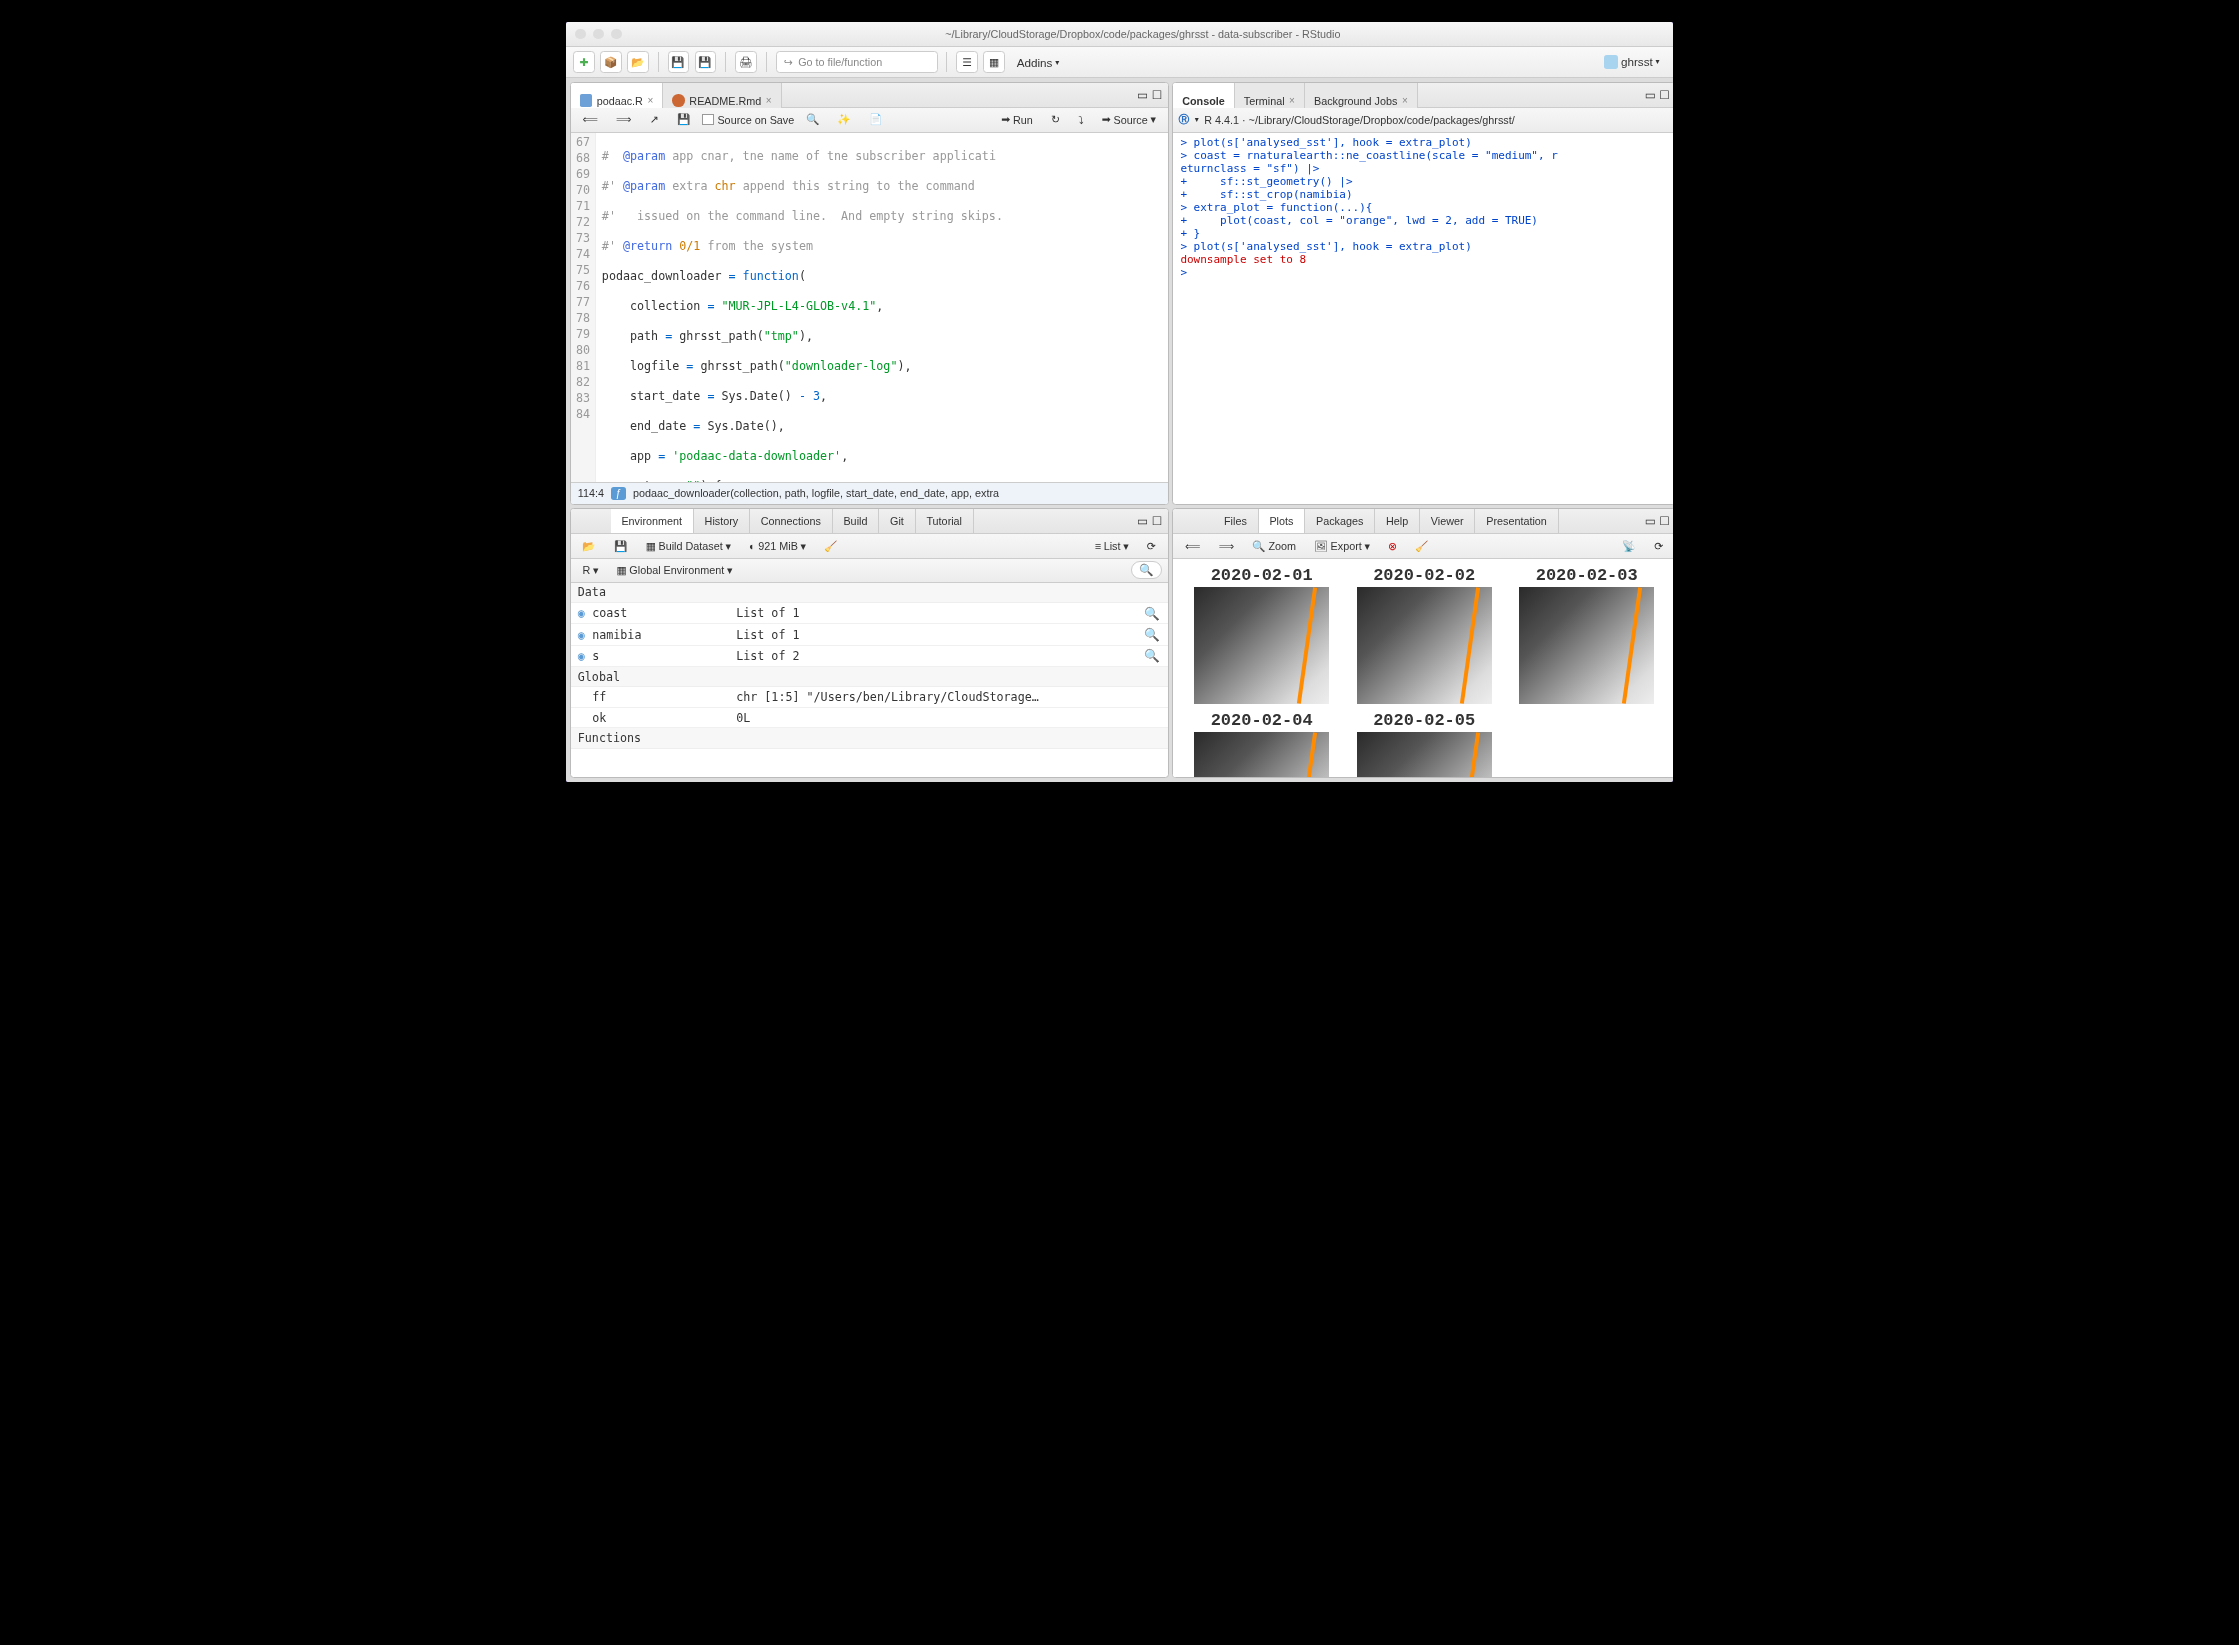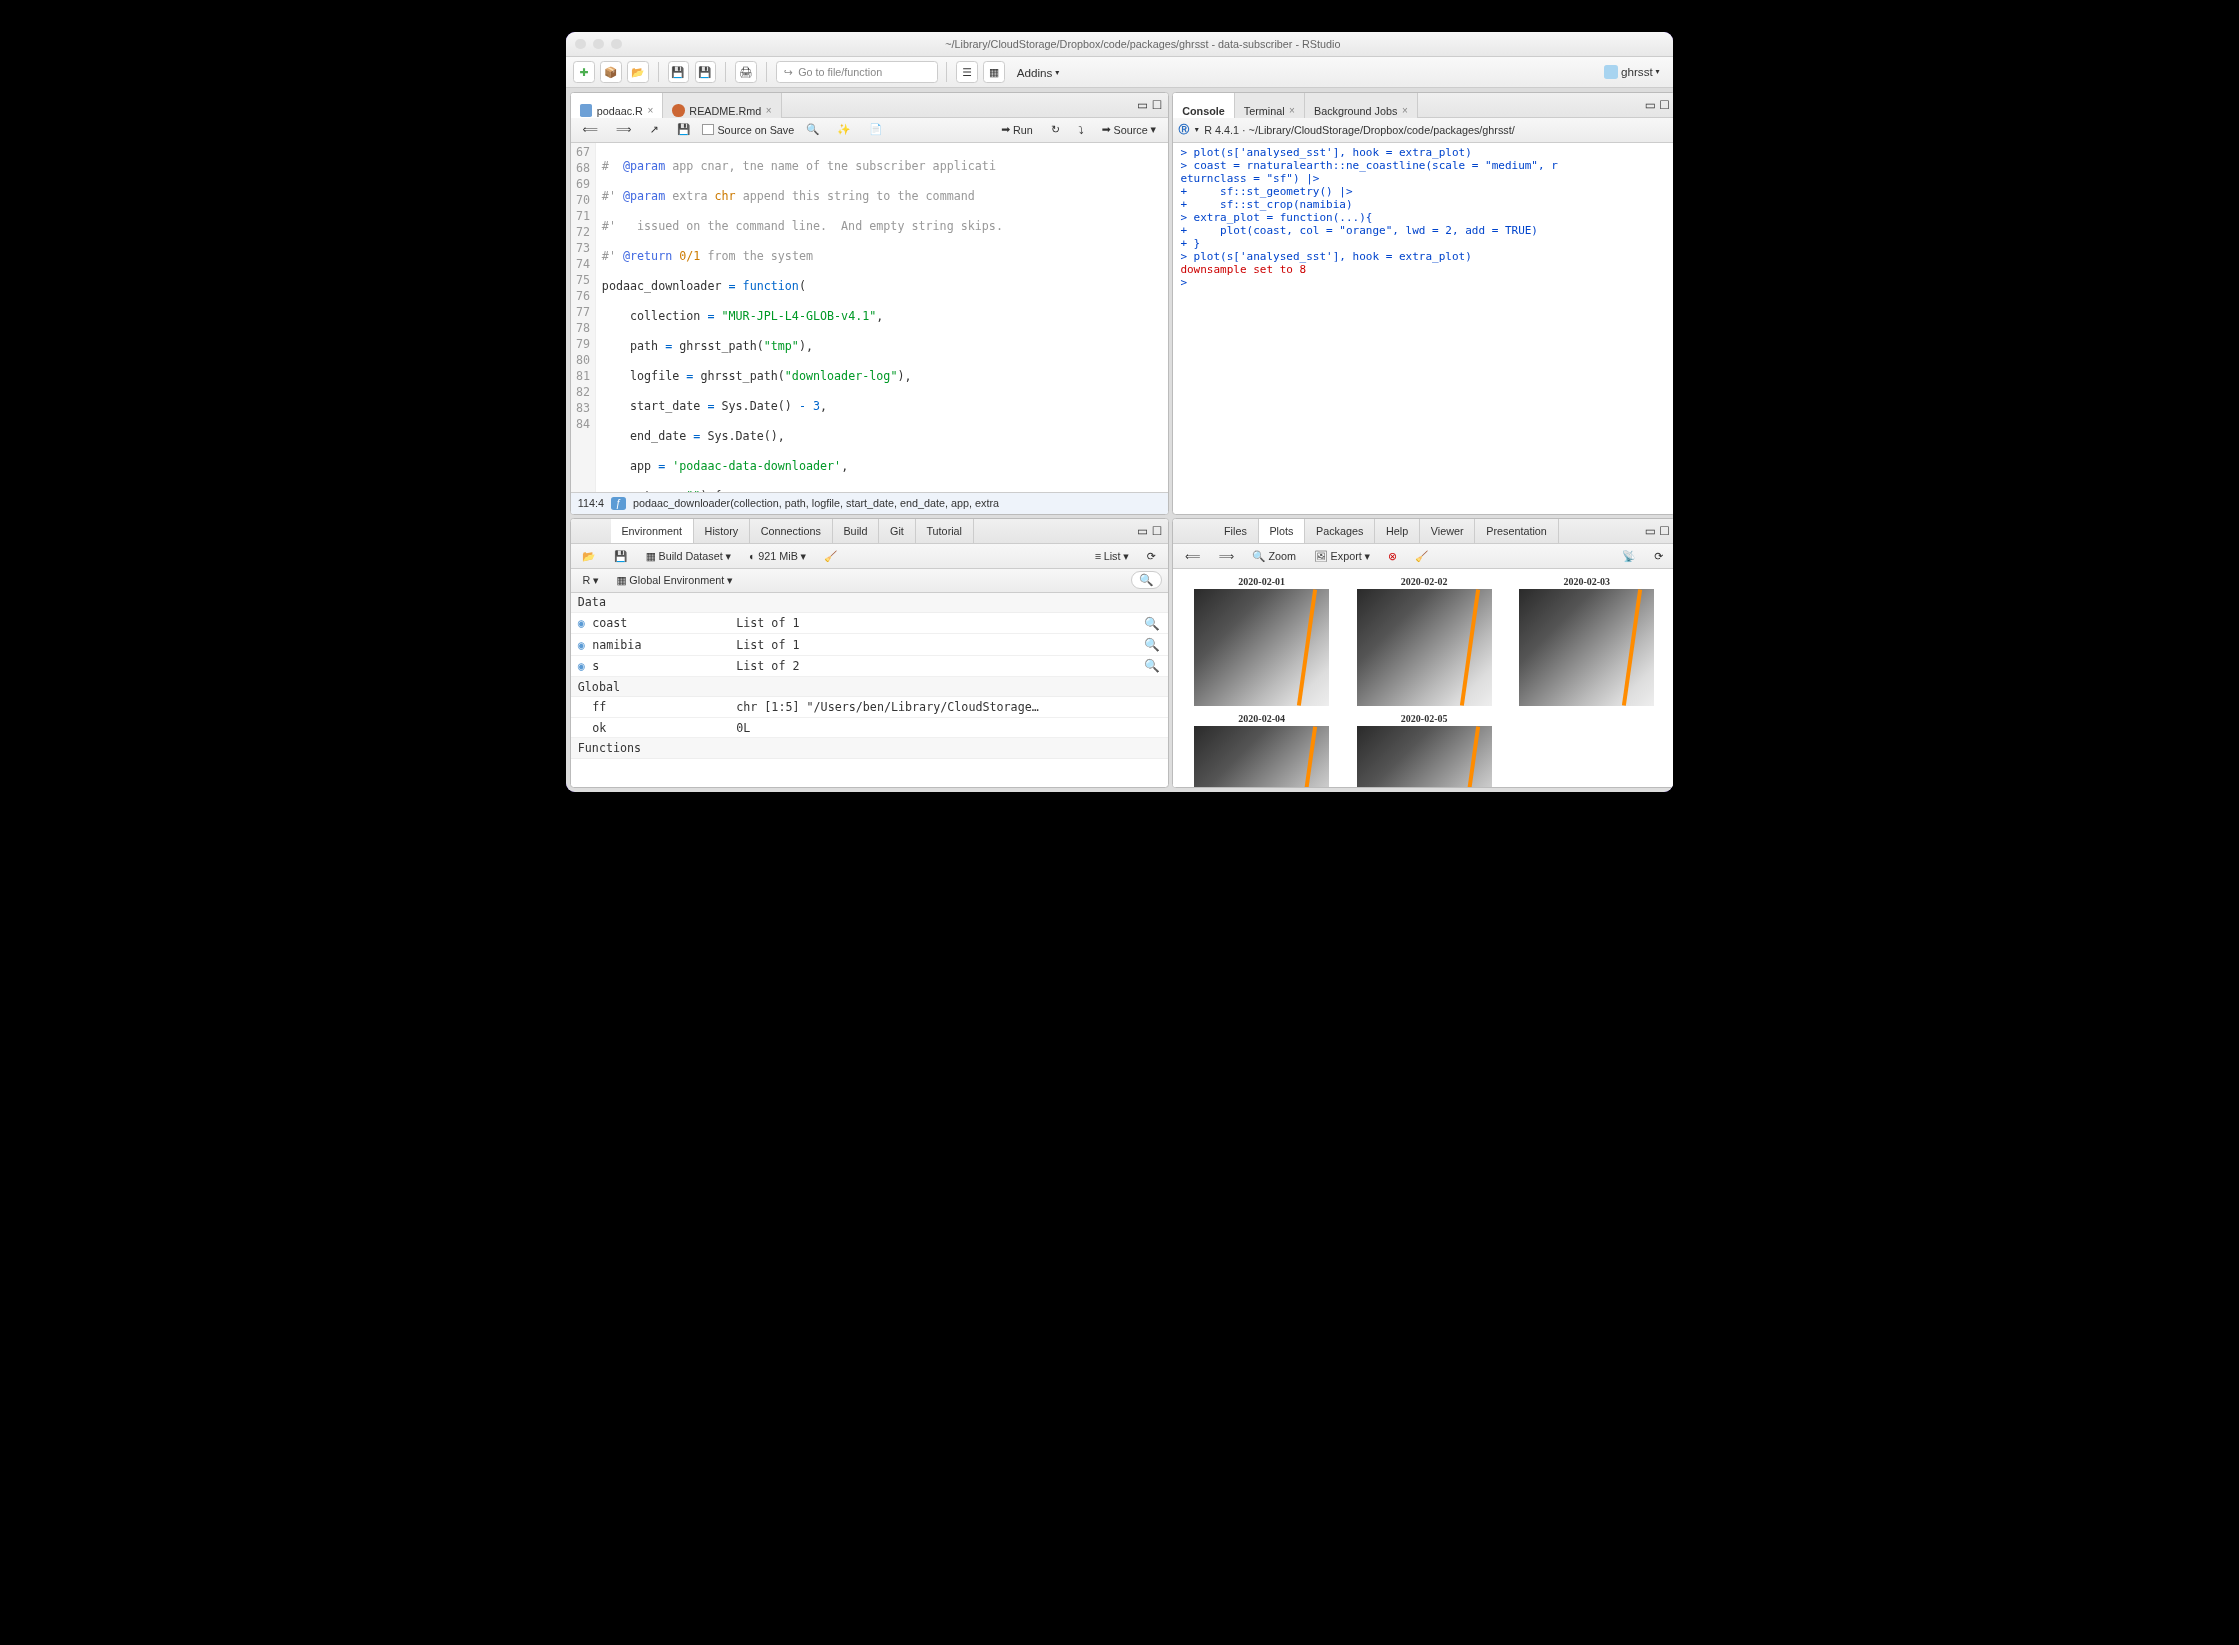--- a/index.html
+++ b/index.html
@@ -1,17 +1,17 @@
 <!DOCTYPE html>
 <html style="font-size:14.4px"><head>
 <meta charset="utf-8">
 <style>
 * { box-sizing: border-box; margin: 0; padding: 0; }
 body { font-family: -apple-system, "Helvetica Neue", Arial, sans-serif; font-size: 11.7px; background: #000; color: #333; }
-.window { background: #8b5cf6; margin: 32px auto; width: 1107px; border-radius: 9px; box-shadow: 0 9px 36px rgba(0,0,0,0.5); overflow: hidden; }
+.window { background: #8b5cf6; margin: 22px auto; width: 1107px; border-radius: 2px; box-shadow: 0 9px 36px rgba(0,0,0,0.5); overflow: hidden; }
 .titlebar { height: 25px; background: linear-gradient(#f7f7f7,#e8e8e8); display: flex; align-items: center; padding: 0 9px; border-bottom: 0.9px solid #ccc; }
 .traffic { display: flex; gap: 7.2px; }
 .traffic span { width: 10.8px; height: 10.8px; border-radius: 50%; background: #ddd; display: inline-block; }
 .titlebar .title { flex: 1; text-align: center; font-size: 10.8px; color: #666; }
 .toolbar { height: 31px; background: linear-gradient(#f9f9f9,#ededed); border-bottom: 0.9px solid #ccc; display: flex; align-items: center; padding: 0 7.2px; gap: 5.4px; }
 .tbtn { width: 21.6px; height: 21.6px; border: 0.9px solid #ccc; border-radius: 3.6px; background: #fff; display: inline-flex; align-items: center; justify-content: center; font-size: 10.8px; cursor: pointer; }
 .tbtn.green { color: #4CAF50; }
 .go-to-file { height: 21.6px; border: 0.9px solid #ccc; border-radius: 3.6px; background: #fff; padding: 0 7.2px; display: flex; align-items: center; color: #888; font-size: 10.8px; width: 162px; }
 .spacer { flex: 1; }
 .sep { width: 0.9px; height: 20px; background: #ccc; margin: 0 3.6px; }
@@ -48,21 +48,21 @@
 .env-body { flex: 1; overflow: auto; font-size: 11.7px; }
 .env-hdr { background: #f7f7f7; padding: 2.7px 7.2px; font-weight: 500; border-bottom: 0.9px solid #eee; font-family: Menlo, monospace; }
 .env-row { display: flex; padding: 2.7px 7.2px; border-bottom: 0.9px solid #f0f0f0; font-family: "Menlo", monospace; align-items: center; }
 .env-row .expand { width: 14.4px; color: #5b9bd5; }
 .env-row .name { width: 144px; }
 .env-row .val { flex: 1; color: #333; }
 .env-row .mag { color: #aaa; font-size: 12.6px; }
 .plots-body { flex: 1; background: #fff; overflow: hidden; position: relative; }
 .plot-grid { display: grid; grid-template-columns: repeat(3, 1fr); gap: 7.2px; padding: 7.2px 10.8px; }
 .plot-cell { text-align: center; }
-.plot-cell .ptitle { font-weight: bold; font-size: 10px; margin-bottom: 1.8px; font-family: Liberation Serif, serif; }
+.plot-cell .ptitle { font-weight: bold; font-size: 17px; margin-bottom: 1.8px; font-family: Liberation Mono, monospace; }
 .plot-img { width: 135px; height: 117px; background: linear-gradient(135deg, #2a2a2a 0%, #555 30%, #888 50%, #bbb 70%, #ddd 85%, #eee 100%); position: relative; margin: 0 auto; }
 .plot-img::after { content: ""; position: absolute; right: 15%; top: 0; bottom: 0; width: 3.6px; background: #ff8c00; transform: rotate(8deg); }
 .pane-icons { margin-left: auto; display: flex; gap: 3.6px; padding-right: 5.4px; align-items: center; }
 .checkbox { width: 11.7px; height: 11.7px; border: 0.9px solid #999; display: inline-block; background: #fff; }
 .searchbox { display: flex; align-items: center; border: 0.9px solid #ccc; border-radius: 10.8px; padding: 0.9px 7.2px; background: #fff; color: #aaa; font-size: 11.7px; }
 </style>
 </head>
 <body>
 
 <div class="window">

